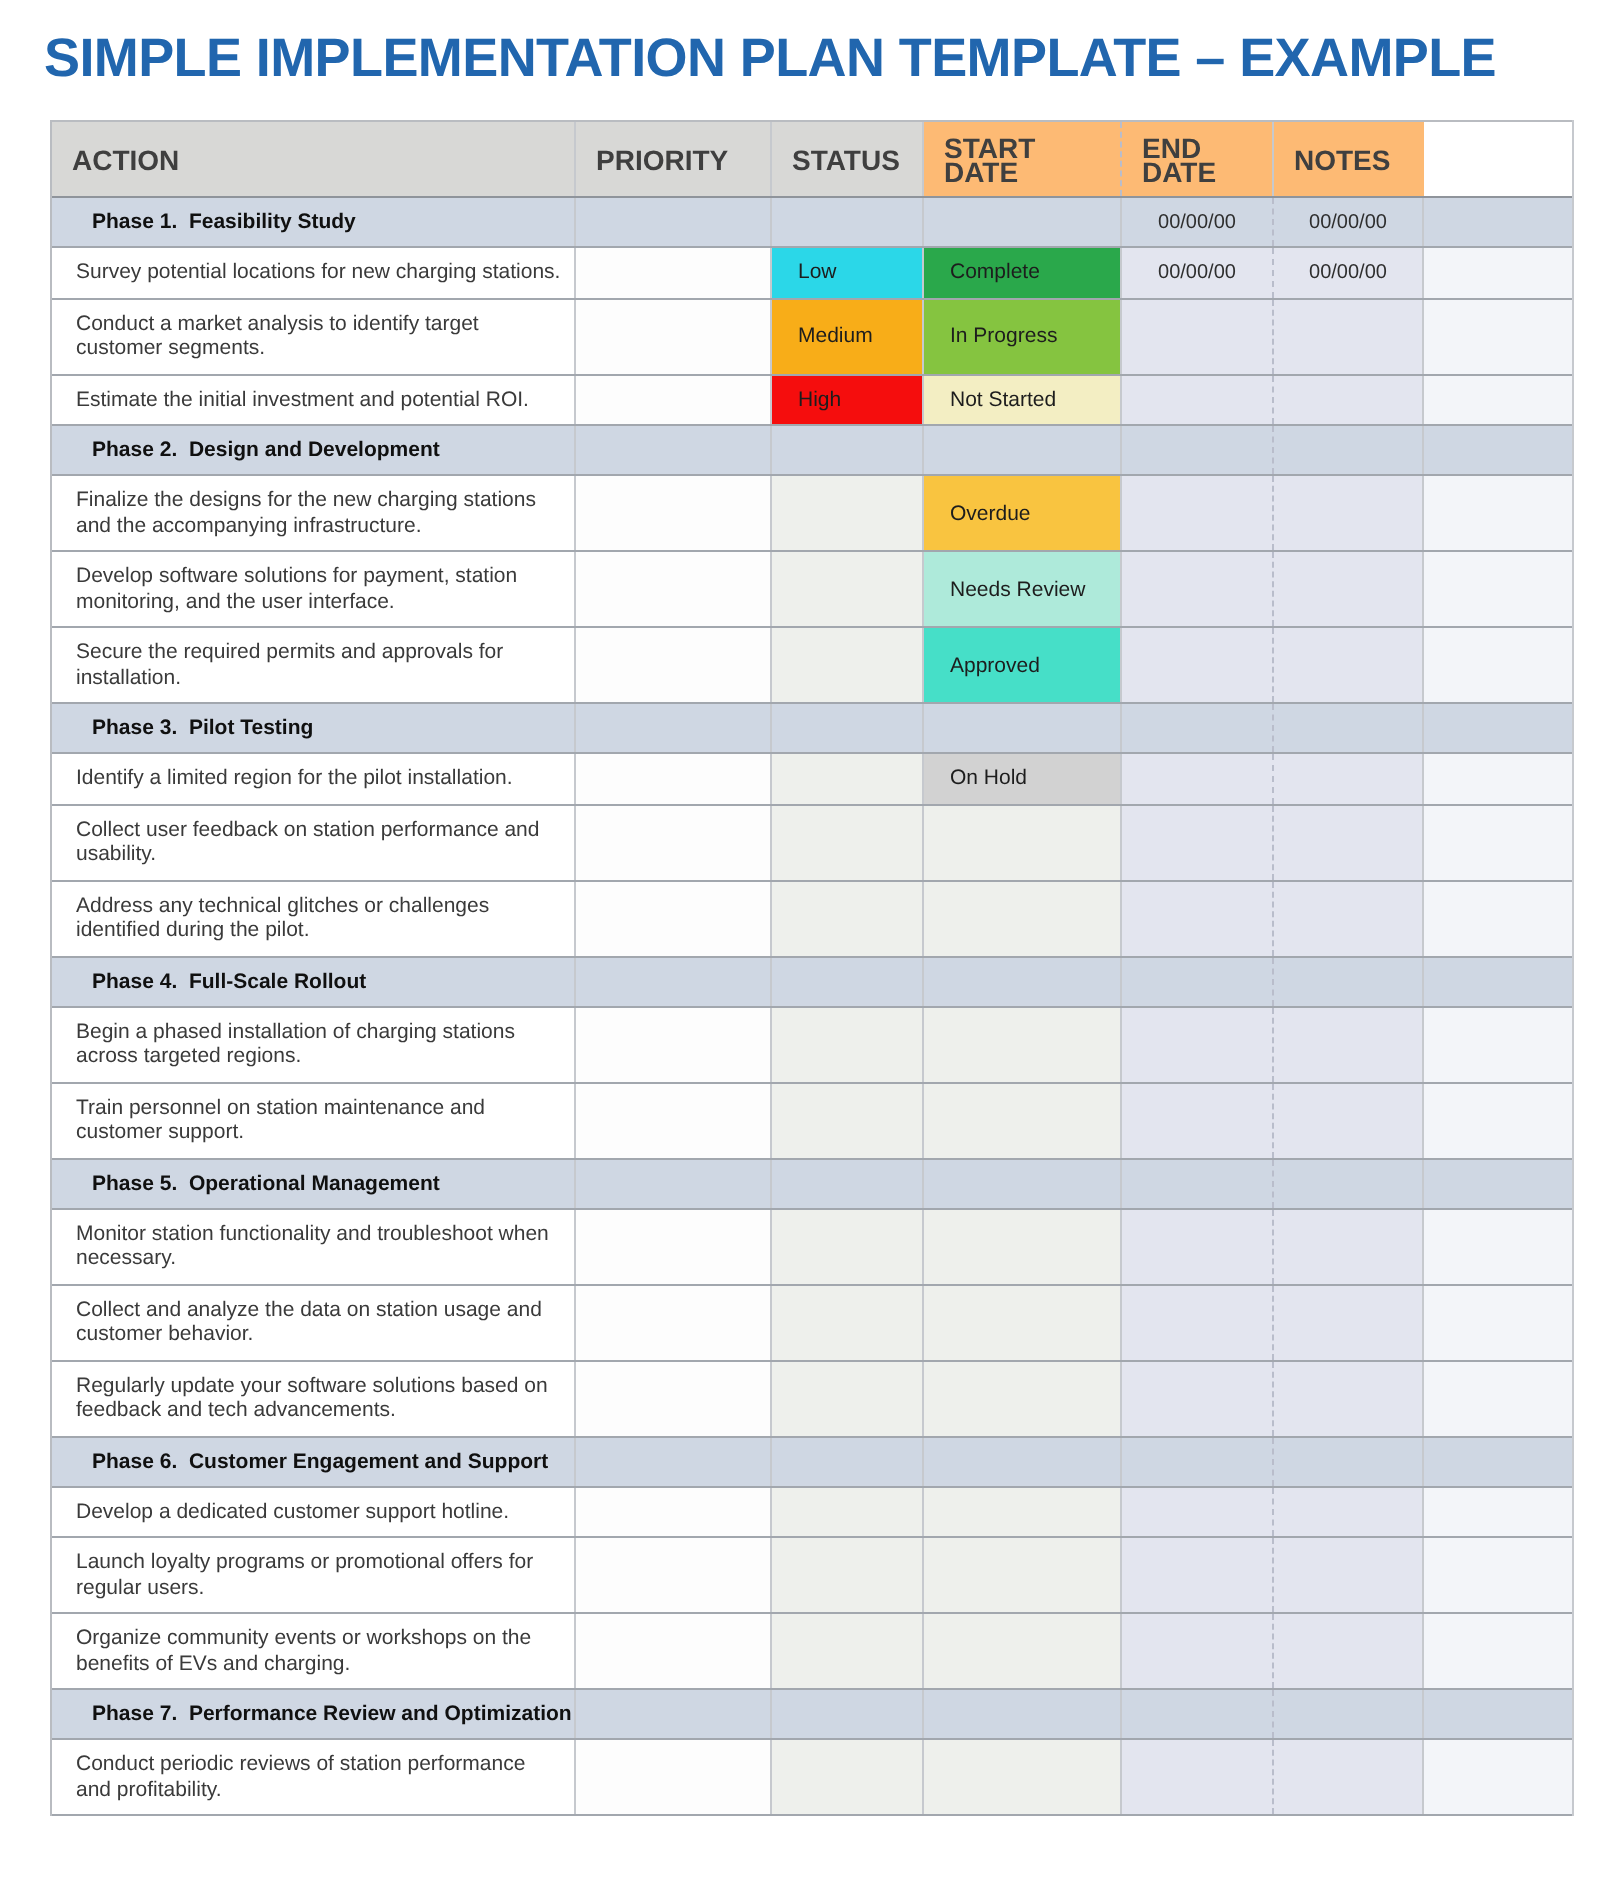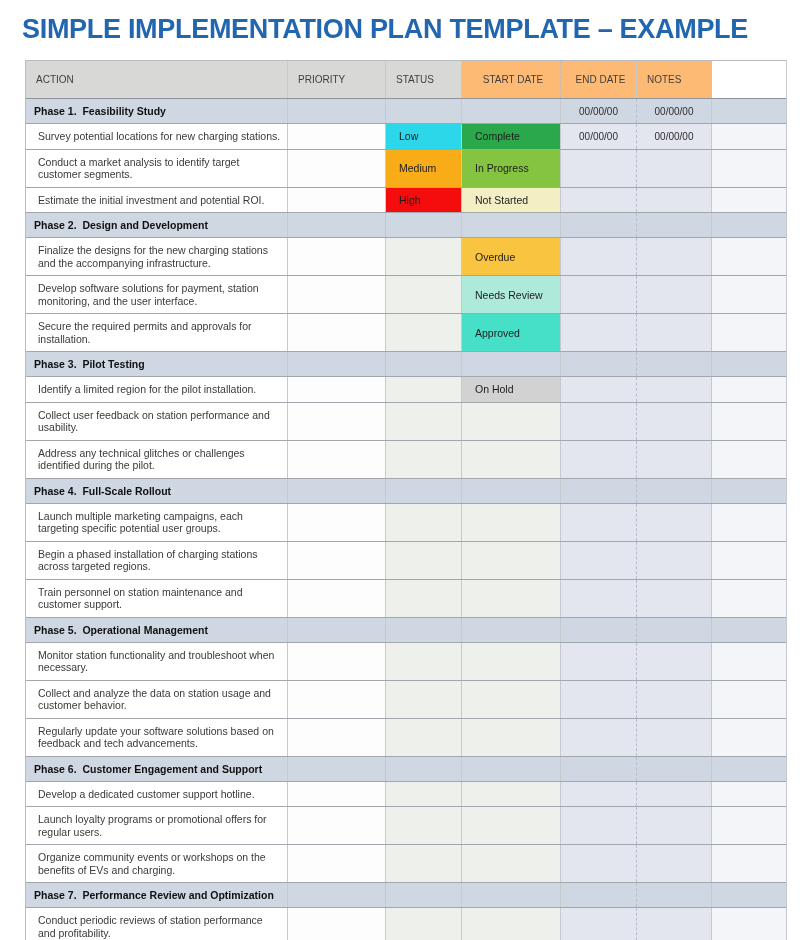--- a/index.html
+++ b/index.html
@@ -27,29 +27,29 @@
     border-right:1px solid #c6c9ce;
     display:flex;align-items:center;
     box-sizing:border-box;
     min-height:100%;
   }
   .row > div:last-child{border-right:none;}
   .row > div.c-start{border-right:1px dashed #b9bdcb;}
   
   .header-row{height:37px;border-top:1px solid #b9bcc1;border-bottom:1px solid #8f949b;}
   .header-row > div{
-    background:#d8d8d6;color:#3f3f3f;font-size:10px;
-    padding:2px 6px 2px 10px;line-height:12px;font-weight:400;
+    background:#d8d8d6;color:#3f3f3f;font-size:14px;
+    padding:2px 6px 2px 10px;line-height:12px;font-weight:700;
   }
   .header-row > div.dark{background:#fdba74;}
   
   .phase-row{height:24px;}
   .phase-row > div{background:#cfd7e3;}
   .phase-label{
-    font-weight:bold;color:#101010;padding-left:8px;
+    font-weight:bold;color:#101010;padding-left:20px;
     white-space:pre-wrap;font-size:10.5px;
   }
   
   .task-row > div{background:#ffffff;}
   .task-row .c-action{padding:6px 4px 6px 12px;line-height:12.5px;align-items:center;}
   .task-row .c-party{background:#fdfdfd;}
   .task-row .c-priority{background:#eef0ec;padding-left:13px;}
   .task-row .c-status{background:#eef0ec;padding-left:13px;}
   .task-row .c-start,.task-row .c-end{background:#e3e5ef;}
   .task-row .c-notes{background:#f3f5f9;}
@@ -241,31 +241,20 @@
       </div>
       <div class="c-party"></div>
       <div class="c-priority"></div>
       <div class="c-status"></div>
       <div class="c-start"></div>
       <div class="c-end"></div>
       <div class="c-notes"></div>
     </div>
     <div class="row task-row">
       <div class="c-action">
-        <div class="">Launch multiple marketing campaigns, each targeting specific potential user groups.</div>
-      </div>
-      <div class="c-party"></div>
-      <div class="c-priority"></div>
-      <div class="c-status"></div>
-      <div class="c-start"></div>
-      <div class="c-end"></div>
-      <div class="c-notes"></div>
-    </div>
-    <div class="row task-row">
-      <div class="c-action">
         <div class="">Begin a phased installation of charging stations across targeted regions.</div>
       </div>
       <div class="c-party"></div>
       <div class="c-priority"></div>
       <div class="c-status"></div>
       <div class="c-start"></div>
       <div class="c-end"></div>
       <div class="c-notes"></div>
     </div>
     <div class="row task-row">

